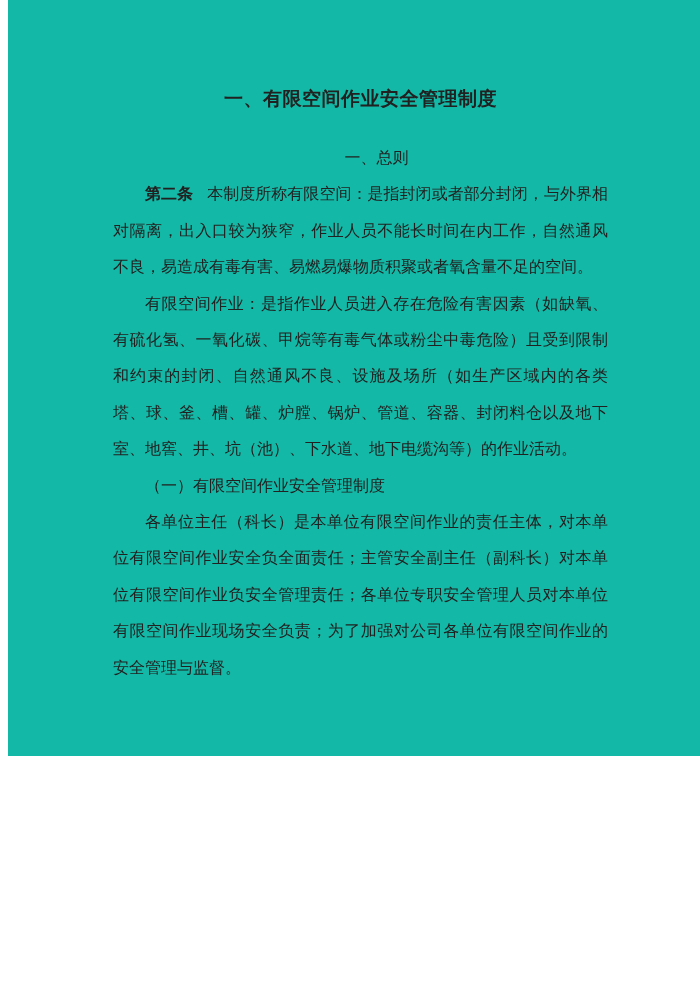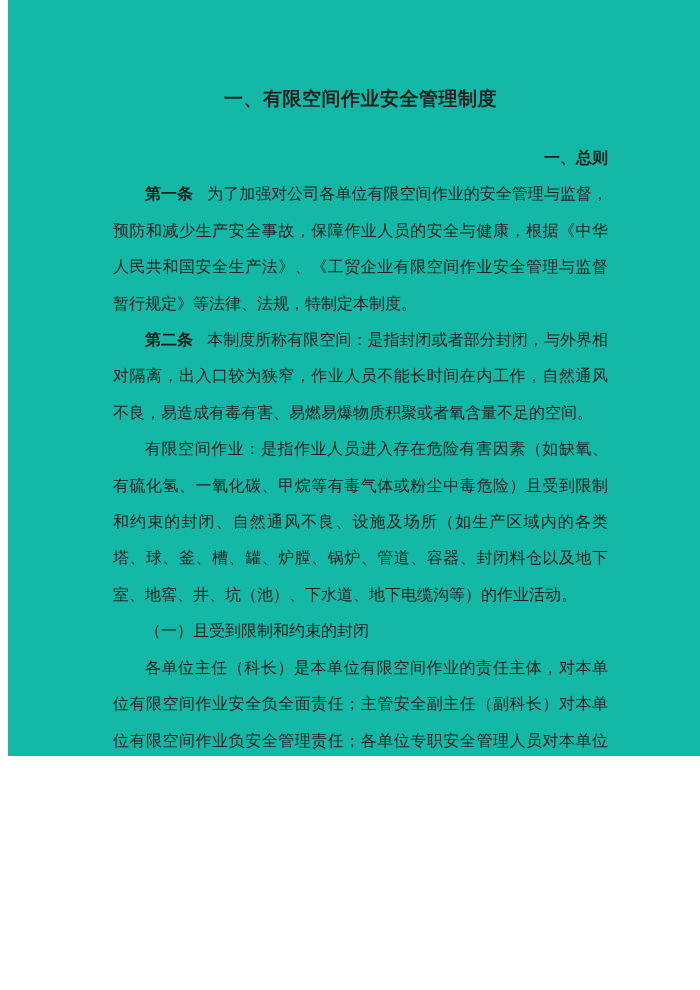--- a/index.html
+++ b/index.html
@@ -31,22 +31,22 @@
   }
   .block {
     margin: 0;
     font-size: 16px;
     line-height: 36.4px;
     text-align: justify;
     text-justify: inter-ideograph;
     text-indent: 32px;
   }
   .heading {
-    font-weight: bold;
-    text-align: right;
+    font-weight: normal;
+    text-align: center;
   }
   .label {
     font-weight: bold;
     margin-right: 14px;
   }
   .footer {
     position: absolute;
     top: 900px;
     left: 0;
     right: 0;
@@ -59,30 +59,29 @@
 </head>
 <body>
 
 <div class="page">
   <div class="content">
 
     <h1 class="doc-title">一、有限空间作业安全管理制度</h1>
 
     <p class="block heading">一、总则</p>
 
-    <p class="block"><span class="label">第一条</span><span>为了加强对公司各单位有限空间作业的安全管理与监督，预防和减少生产安全事故，保障作业人员的安全与健康，根据《中华人民共和国安全生产法》、《工贸企业有限空间作业安全管理与监督暂行规定》等法律、法规，特制定本制度。</span></p>
 
     <p class="block"><span class="label">第二条</span><span>本制度所称有限空间：是指封闭或者部分封闭，与外界相对隔离，出入口较为狭窄，作业人员不能长时间在内工作，自然通风不良，易造成有毒有害、易燃易爆物质积聚或者氧含量不足的空间。</span></p>
 
     <p class="block">有限空间作业：是指作业人员进入存在危险有害因素（如缺氧、有硫化氢、一氧化碳、甲烷等有毒气体或粉尘中毒危险）且受到限制和约束的封闭、自然通风不良、设施及场所（如生产区域内的各类塔、球、釜、槽、罐、炉膛、锅炉、管道、容器、封闭料仓以及地下室、地窖、井、坑（池）、下水道、地下电缆沟等）的作业活动。</p>
 
 
 
-    <p class="block">（一）且受到限制和约束的封闭</p>
+    <p class="block">（一）有限空间作业安全管理制度</p>
 
-    <p class="block">各单位主任（科长）是本单位有限空间作业的责任主体，对本单位有限空间作业安全负全面责任；主管安全副主任（副科长）对本单位有限空间作业负安全管理责任；各单位专职安全管理人员对本单位有限空间作业现场安全负责；公司安全科负责对各单位有限空间作业进行监督检查。</p>
+    <p class="block">各单位主任（科长）是本单位有限空间作业的责任主体，对本单位有限空间作业安全负全面责任；主管安全副主任（副科长）对本单位有限空间作业负安全管理责任；各单位专职安全管理人员对本单位有限空间作业现场安全负责；为了加强对公司各单位有限空间作业的安全管理与监督。</p>
 
   </div>
 
   <div class="footer">
     <span>1</span>
   </div>
 </div>
 
 </body></html>

